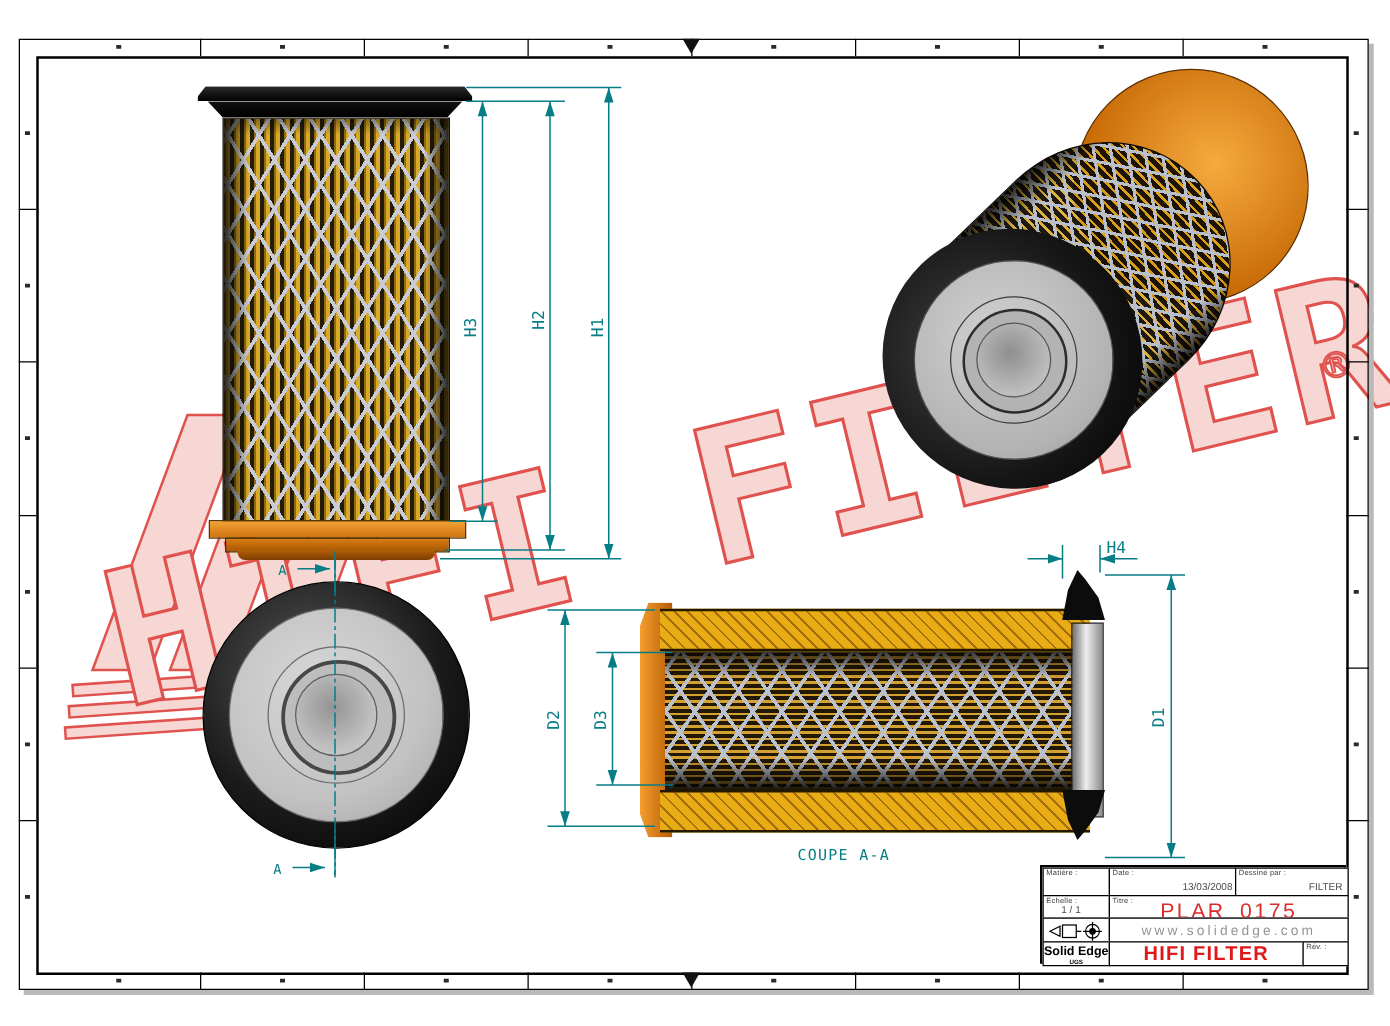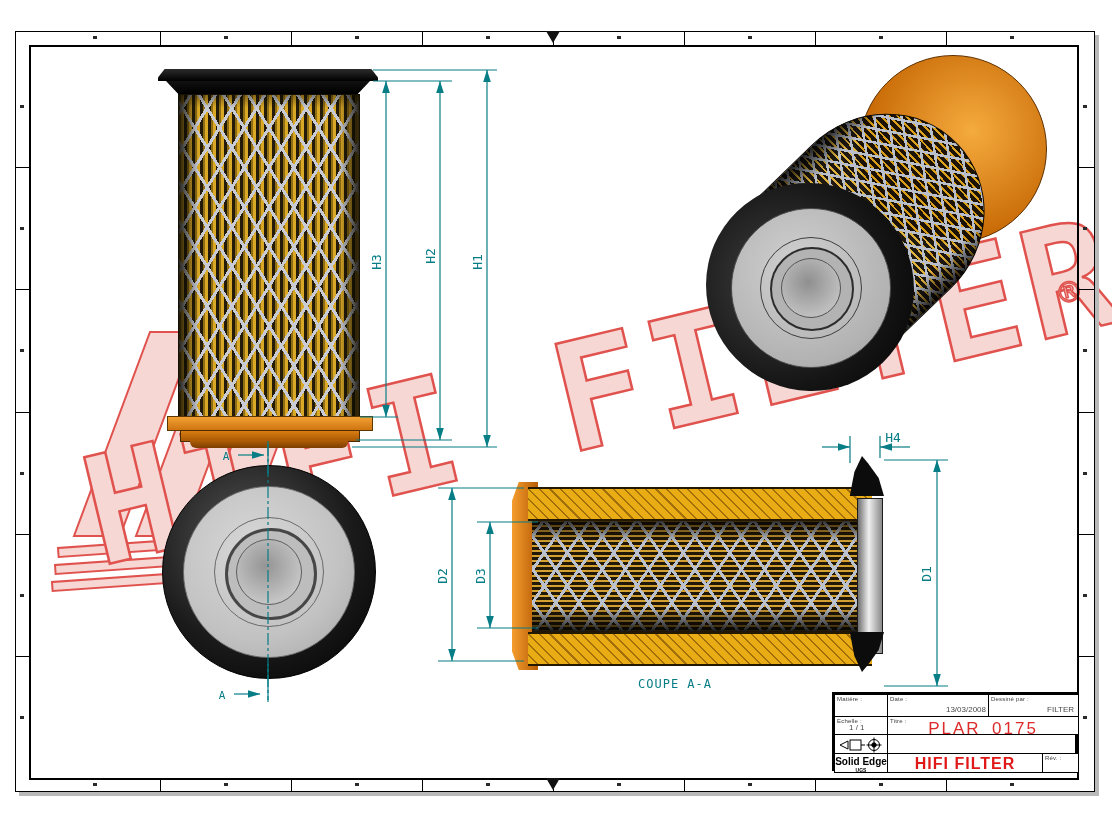--- a/index.html
+++ b/index.html
@@ -284,20 +284,23 @@
           <polygon points="3,9 11,5 11,13"></polygon>
           <rect x="13" y="4" width="11" height="10"></rect>
           <line x1="24" y1="9" x2="28" y2="9"></line>
           <circle cx="37" cy="9" r="5.5"></circle>
           <circle cx="37" cy="9" r="2.2" fill="#000"></circle>
           <line x1="29.5" y1="9" x2="44.5" y2="9"></line>
           <line x1="37" y1="1.5" x2="37" y2="16.5"></line>
         </g>
       </svg>
     </div>
+    <div class="tcell" style="left:53px;top:40px;width:192px;height:20px">
+      <div class="site">www.solidedge.com</div>
+    </div>
     <div class="tcell" style="left:0;top:59px;width:54px;height:20px">
       <div class="sedge">Solid Edge</div>
       <div class="sedge-sub">UGS</div>
     </div>
     <div class="tcell" style="left:53px;top:59px;width:156px;height:20px">
       <div class="company-red">HIFI FILTER</div>
     </div>
     <div class="tcell" style="left:208px;top:59px;width:37px;height:20px">
       <span class="tlabel">Rév. :</span>
     </div>

